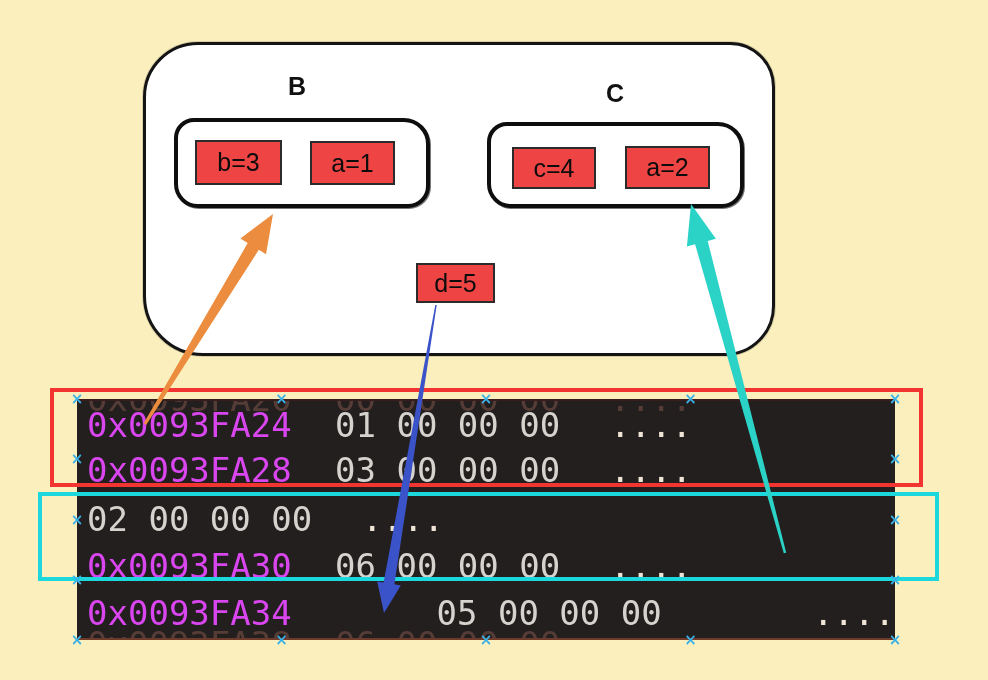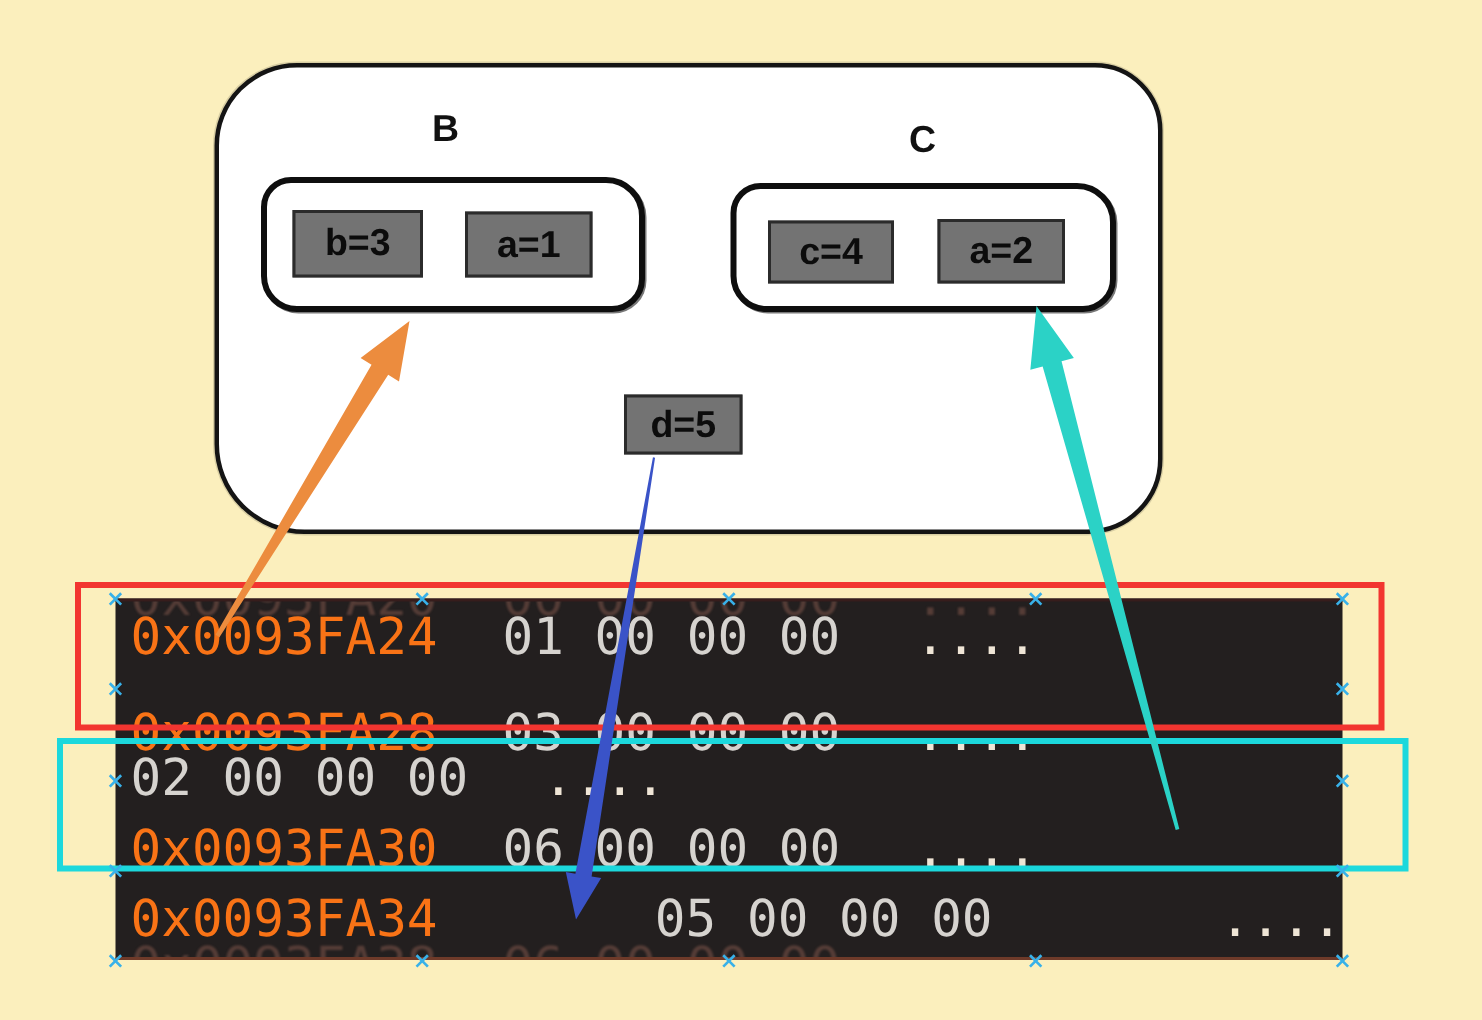--- a/index.html
+++ b/index.html
@@ -18,37 +18,37 @@
   .scope-label{
     position:absolute; font-weight:bold; font-size:25px; color:#111;
     letter-spacing:1px;
   }
   .inner-scope{
     position:absolute; background:#FFFFFF; box-sizing:border-box;
     border:4px solid #0e0e0e; border-radius:20px 26px 22px 24px;
     box-shadow:1px 1px 0 rgba(10,10,10,.55);
   }
   .var-box{
-    position:absolute; background:#737373; box-sizing:border-box;
+    position:absolute; background:#ef4444; box-sizing:border-box;
     border:2.5px solid #2b2b2b; display:flex; align-items:center; justify-content:center;
-    font-weight:bold; font-size:25px; color:#0c0c0c;
+    font-weight:normal; font-size:25px; color:#0c0c0c;
   }
   
   .mem-panel{
     position:absolute; left:77px; top:399px; width:818px; height:241px;
     background:#231F1F; overflow:hidden; box-sizing:border-box;
     border-top:2px solid #371d1c; border-bottom:2px solid #6e3a29;
     font-family:"DejaVu Sans Mono", monospace;
   }
   .mrow{
     position:absolute; left:0; right:0; height:47px;
     display:flex; align-items:center; padding-left:10px;
     font-size:34px; white-space:pre;
   }
-  .mrow .addr{ display:inline-block; width:248px; color:#f97316; }
+  .mrow .addr{ display:inline-block; width:248px; color:#d946ef; }
   .mrow .bytes{ display:inline-block; width:275px; color:#D6D3CF; }
   .mrow .ascii{ color:#EFE5D6; }
   .mrow.clipped{ filter:blur(0.6px); opacity:.85; }
   .mrow.clipped .addr,.mrow.clipped .bytes,.mrow.clipped .ascii{ color:#5E423B; }
   
   .hl{ position:absolute; box-sizing:border-box; background:transparent; }
   .hl-red{ left:50px; top:388px; width:873px; height:99px; border:4px solid #F23530; }
   .hl-cyan{ left:38px; top:492px; width:901px; height:89px; border:4px solid #1CD8DC; }
   
   #arrow-layer{ position:absolute; left:0; top:0; pointer-events:none; }
@@ -83,21 +83,21 @@
       <span class="addr">0x0093FA20</span>
       <span class="bytes">00 00 00 00</span>
       <span class="ascii">....</span>
     </div>
 
     <div class="mrow" style="top:0.5px;">
       <span class="addr">0x0093FA24</span>
       <span class="bytes">01 00 00 00</span>
       <span class="ascii">....</span>
     </div>
-    <div class="mrow" style="top:64px;">
+    <div class="mrow" style="top:45px;">
       <span class="addr">0x0093FA28</span>
       <span class="bytes">03 00 00 00</span>
       <span class="ascii">....</span>
     </div>
     <div class="mrow" style="top:94.5px;">
       <span class="bytes">02 00 00 00</span>
       <span class="ascii">....</span>
     </div>
     <div class="mrow" style="top:141.5px;">
       <span class="addr">0x0093FA30</span>

